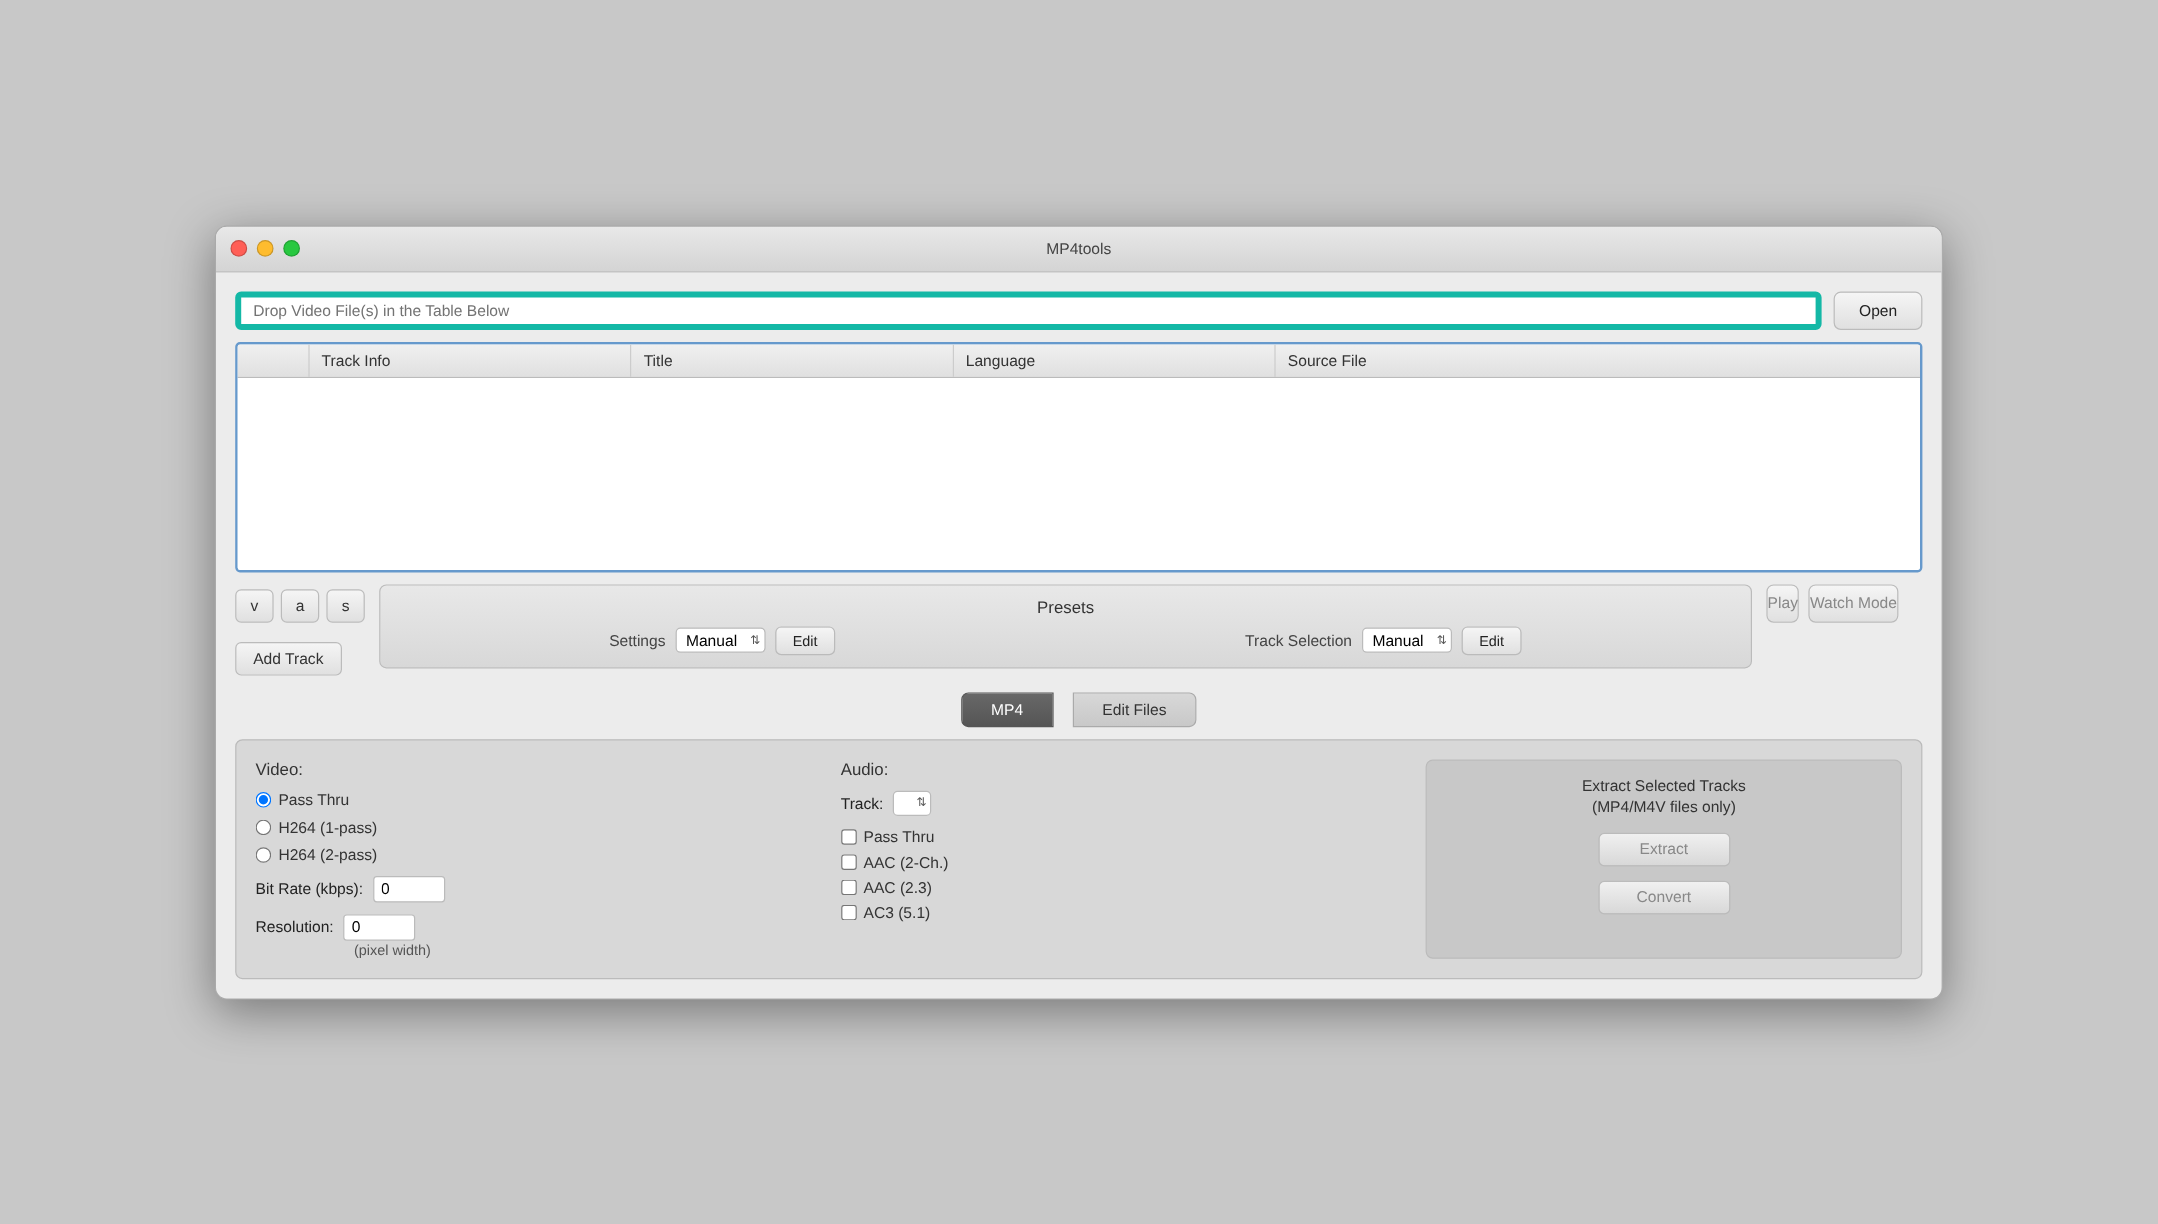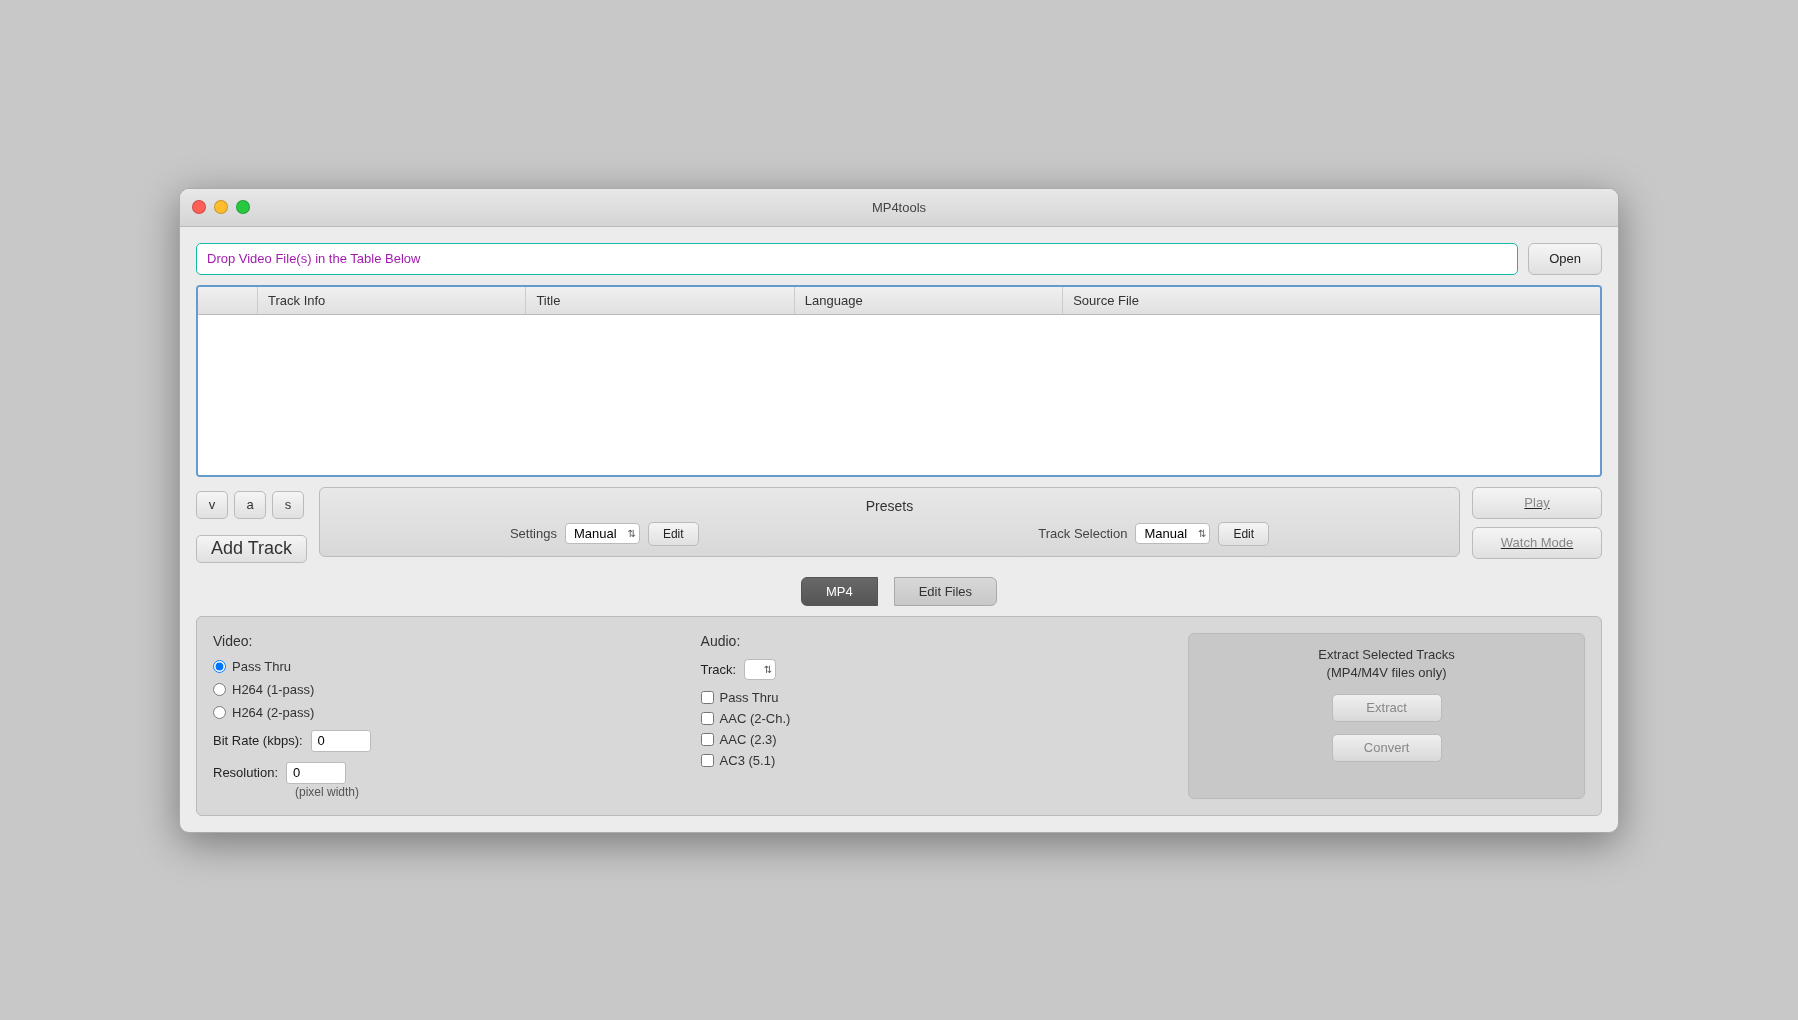--- a/index.html
+++ b/index.html
@@ -77,27 +77,27 @@
     
     .drop-row {
       display: flex;
       gap: 10px;
       align-items: center;
     }
 
     .drop-field {
       flex: 1;
       height: 32px;
-      border: 1px solid #14b8a6;
+      border: 5px solid #14b8a6;
       border-radius: 5px;
       background: white;
       padding: 0 10px;
       display: flex;
       align-items: center;
-      color: #a21caf;
+      color: #737373;
       font-size: 13px;
     }
 
     .open-btn {
       height: 32px;
       padding: 0 20px;
       background: linear-gradient(to bottom, #f5f5f5, #e0e0e0);
       border: 1px solid #bbb;
       border-radius: 6px;
       font-size: 13px;
@@ -204,24 +204,23 @@
       background: linear-gradient(to bottom, #f5f5f5, #e0e0e0);
       border: 1px solid #bbb;
       border-radius: 5px;
       font-size: 12px;
       cursor: pointer;
       color: #222;
     }
 
     .side-btns {
       display: flex;
-      flex-direction: column;
+      flex-direction: row;
       gap: 8px;
       min-width: 130px;
-      text-decoration: underline;
     }
 
     .play-btn, .watch-btn {
       height: 32px;
       background: linear-gradient(to bottom, #f5f5f5, #e0e0e0);
       border: 1px solid #bbb;
       border-radius: 6px;
       font-size: 13px;
       cursor: pointer;
       color: #888;
@@ -230,21 +229,21 @@
     .add-track-row {
       margin-top: 8px;
     }
 
     .add-track-btn {
       height: 28px;
       padding: 0 14px;
       background: linear-gradient(to bottom, #f5f5f5, #e0e0e0);
       border: 1px solid #bbb;
       border-radius: 5px;
-      font-size: 18px;
+      font-size: 13px;
       cursor: pointer;
       color: #333;
     }
 
     
     .tabs-row {
       display: flex;
       justify-content: center;
       gap: 16px;
       margin-top: 4px;

